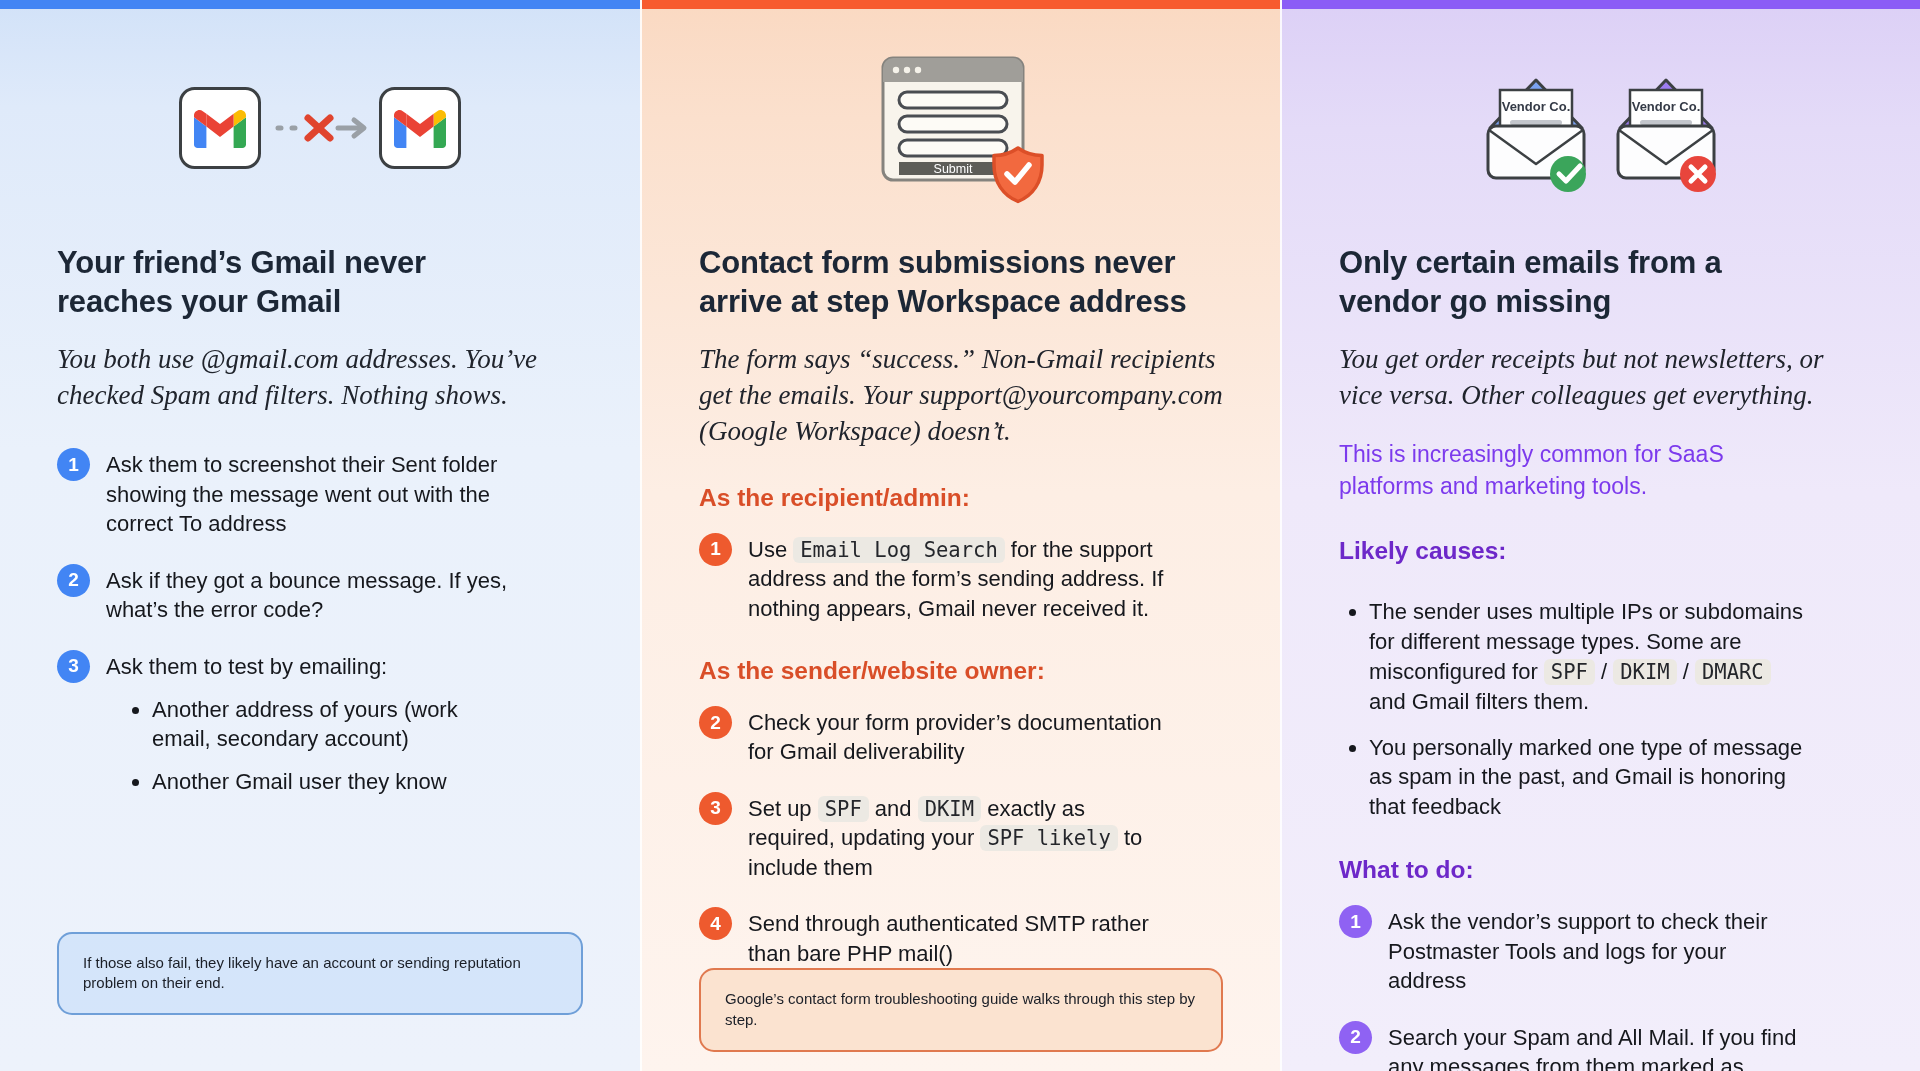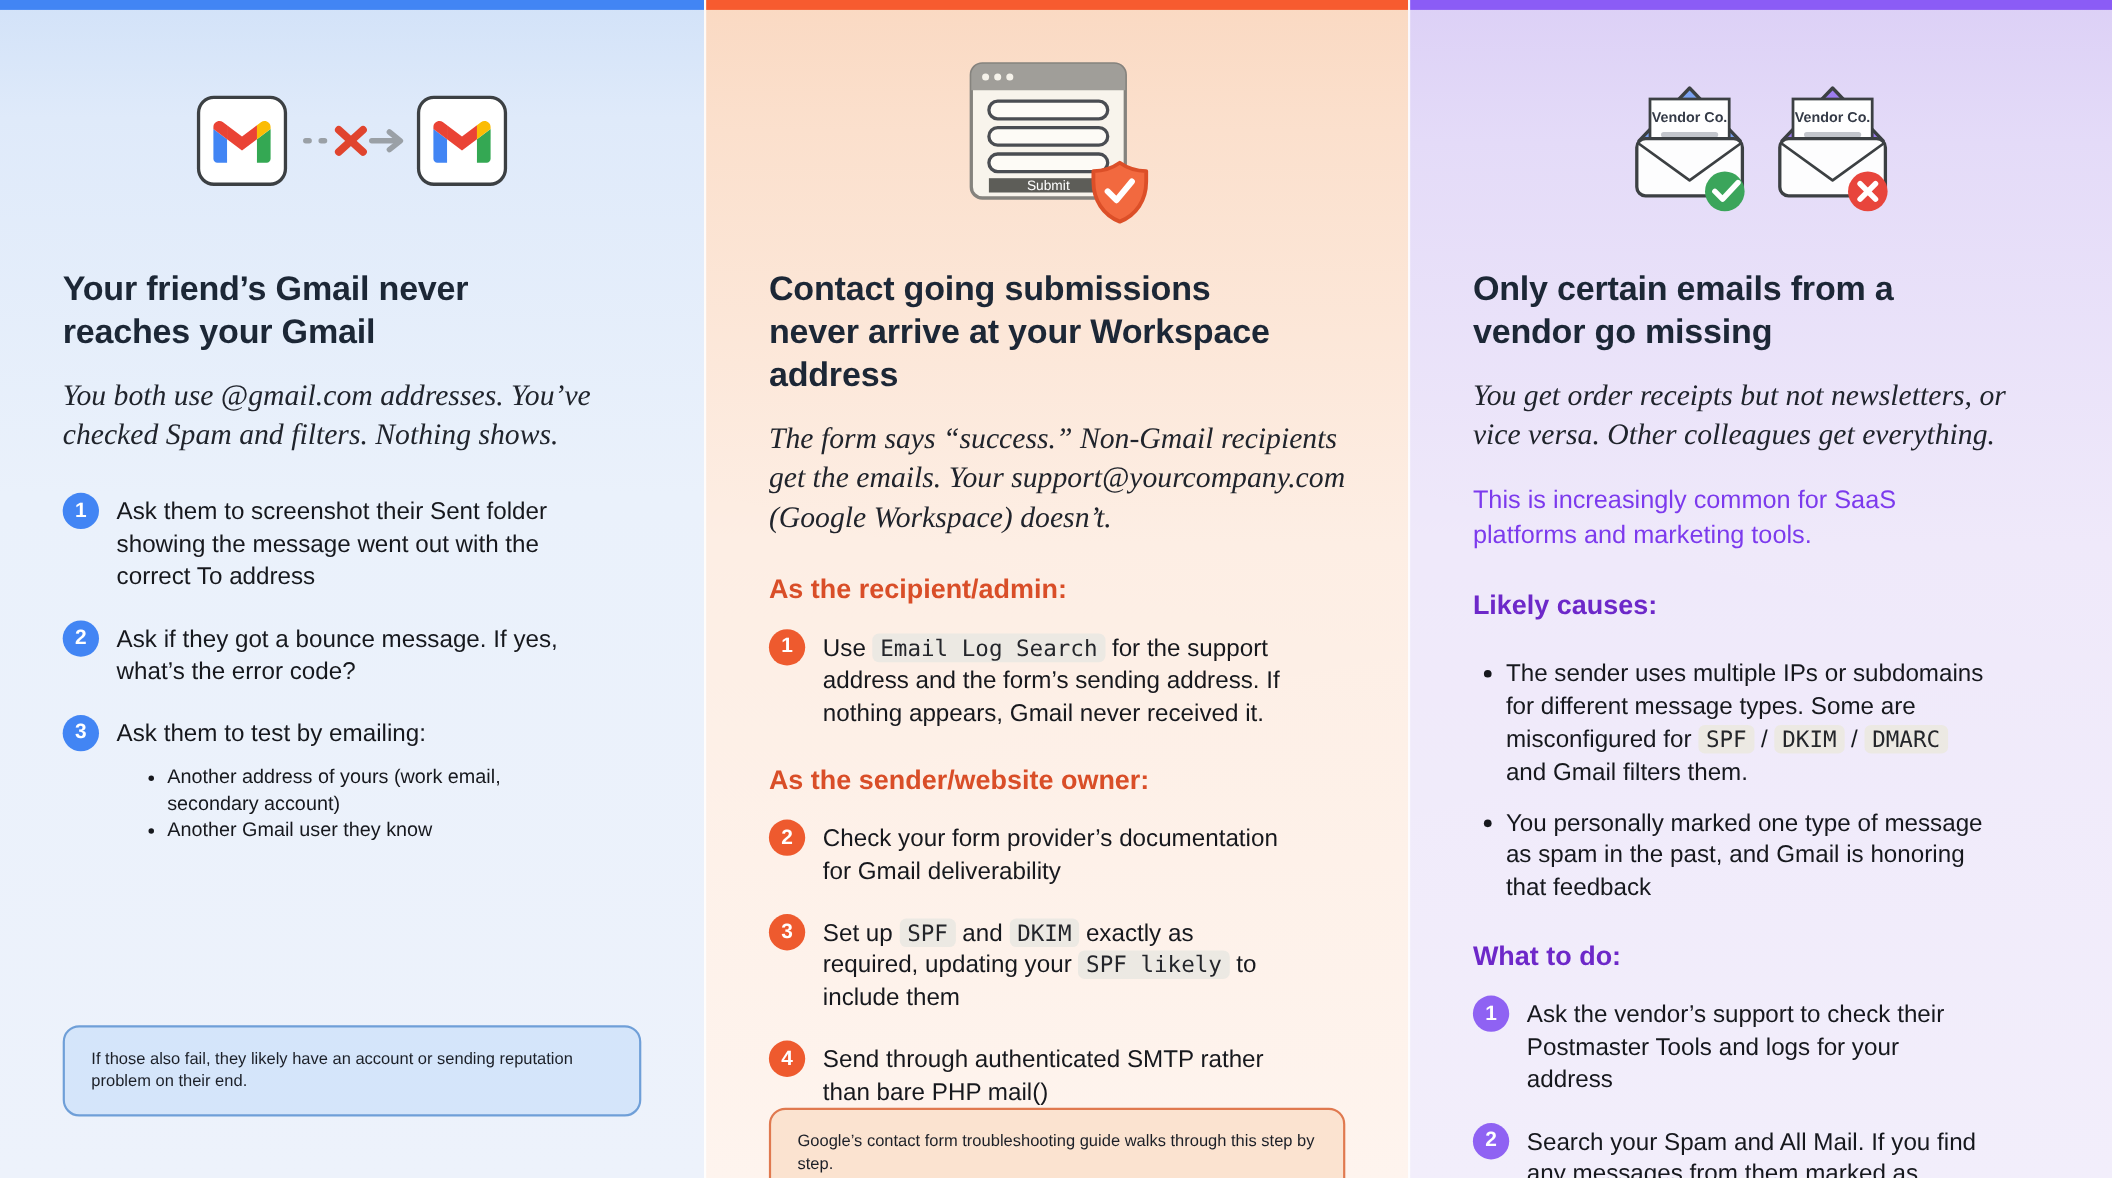--- a/index.html
+++ b/index.html
@@ -26,21 +26,21 @@
   .intro{margin:20px 0 0;font-family:"Liberation Serif",serif;font-style:italic;font-size:27px;line-height:1.34;color:#20242c;}
   .steps{margin-top:34px;}
   .step{display:flex;gap:16px;margin-top:24px;}
   .step:first-child{margin-top:0;}
   .badge{flex:0 0 auto;width:33px;height:33px;border-radius:50%;color:#fff;font-weight:700;font-size:19px;display:flex;align-items:center;justify-content:center;margin-top:1px;}
   .badge-blue{background:#4285F4;}
   .badge-orange{background:#EE5A2E;}
   .badge-purple{background:#8F62F3;}
   .step-text{font-size:22px;line-height:1.34;max-width:416px;padding-top:3px;}
   ul.subbullets{margin:14px 0 0;padding-left:46px;list-style:disc;}
-  ul.subbullets li{font-size:18px;line-height:1.32;max-width:360px;}
+  ul.subbullets li{font-size:22px;line-height:1.32;margin-top:14px;max-width:360px;}
   .subhead{margin:34px 0 0;font-size:24.5px;font-weight:700;}
   .subhead-orange{color:#D94E28;}
   .subhead-purple{color:#6D28C9;}
   .note{margin:26px 0 0;font-size:23px;line-height:1.38;color:#7C3AED;max-width:480px;}
   ul.causes{margin:16px 0 0;padding-left:30px;list-style:disc;}
   ul.causes li{font-size:22px;line-height:1.36;margin-top:16px;max-width:438px;}
   .code{font-family:"DejaVu Sans Mono",monospace;font-size:20.5px;background:#ece9e3;border-radius:6px;padding:1px 7px;color:#24262b;white-space:nowrap;}
   .callout{margin-top:auto;margin-bottom:56px;border-radius:15px;padding:19px 24px;font-size:15px;line-height:1.38;color:#1b1f27;flex:0 0 auto;}
   .callout-blue{background:rgba(208,227,249,0.85);border:2px solid #6F9FD8;}
   .callout-orange{background:#FBE3D0;border:2px solid #E0794F;}
@@ -128,21 +128,21 @@
         <rect x="27" y="88" width="108" height="16" rx="8" fill="#fdfbf6" stroke="#4a4d52" stroke-width="3"></rect>
         <rect x="27" y="110" width="108" height="13" fill="#5d5d58"></rect>
         <text x="81" y="121" text-anchor="middle" font-size="12.5" fill="#ffffff">Submit</text>
         <g transform="translate(120,96)">
           <path d="M26 0c7 5 15 7.5 24 7.5v9.5c0 17-9 30.5-24 36.5C11 47.5 2 34 2 17V7.5C11 7.5 19 5 26 0z" fill="#F2693F" stroke="#DC4F28" stroke-width="3.5" stroke-linejoin="round"></path>
           <path d="M15 26l8 8 14-17" fill="none" stroke="#ffffff" stroke-width="5.5" stroke-linecap="round" stroke-linejoin="round"></path>
         </g>
       </svg>
     </div>
 
-    <h1 class="h1-c2">Contact going submissions never arrive at your Workspace address</h1>
+    <h1 class="h1-c2">Contact form submissions never arrive at step Workspace address</h1>
     <div class="intro">The form says “success.” Non-Gmail recipients get the emails. Your support@yourcompany.com (Google Workspace) doesn’t.</div>
 
     <div class="subhead subhead-orange">As the recipient/admin:</div>
     <div class="steps" style="margin-top:20px;">
       <div class="step">
         <div class="badge badge-orange">1</div>
         <div class="step-text">Use <span class="code">Email Log Search</span> for the support address and the form’s sending address. If nothing appears, Gmail never received it.</div>
       </div>
     </div>
 

